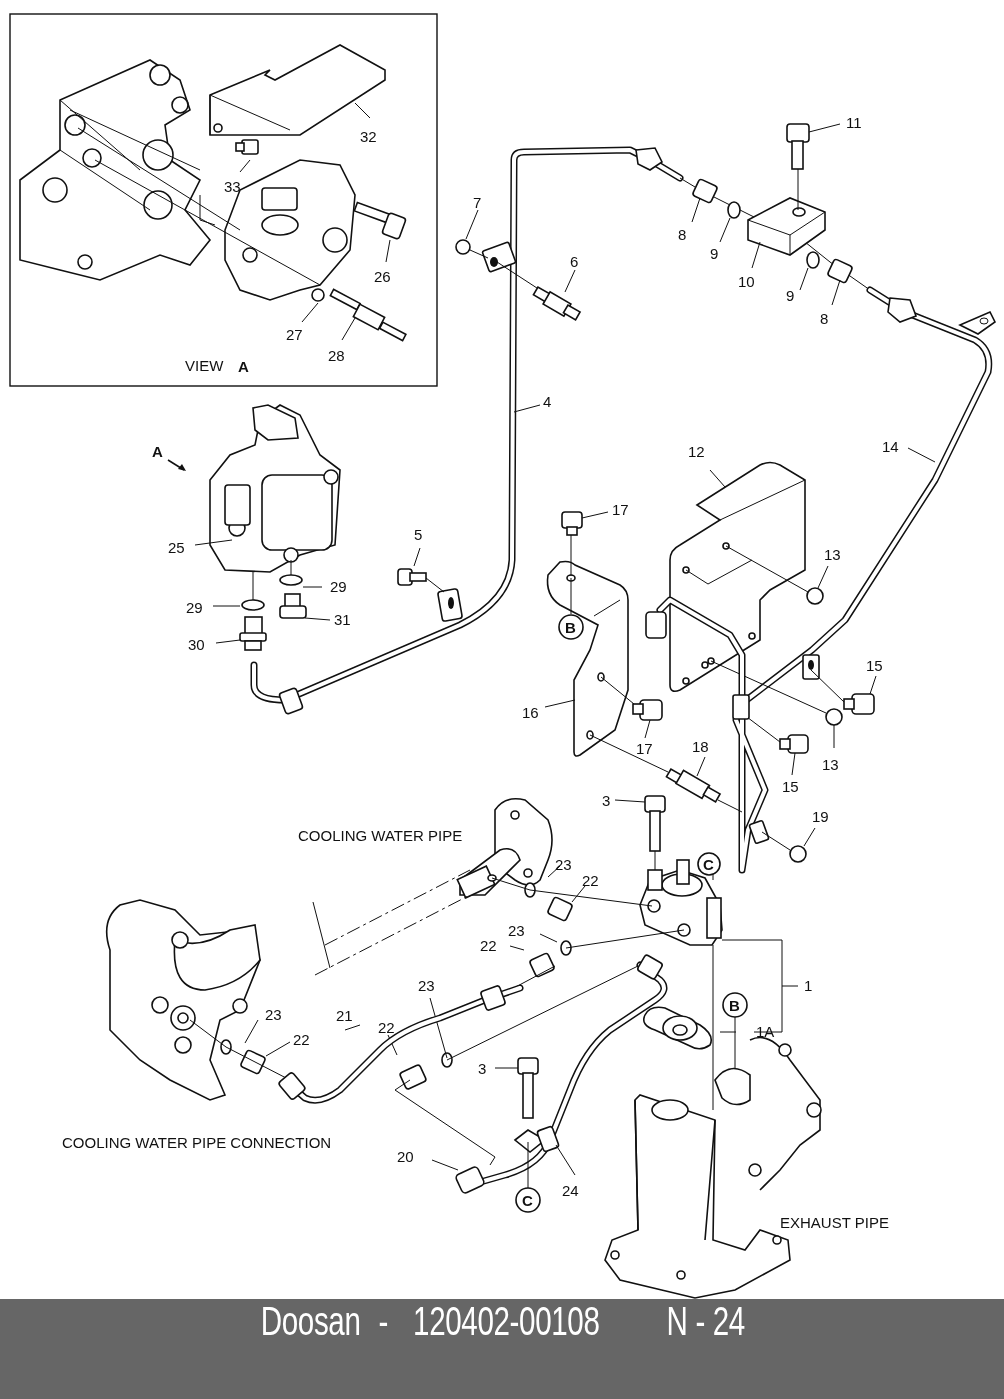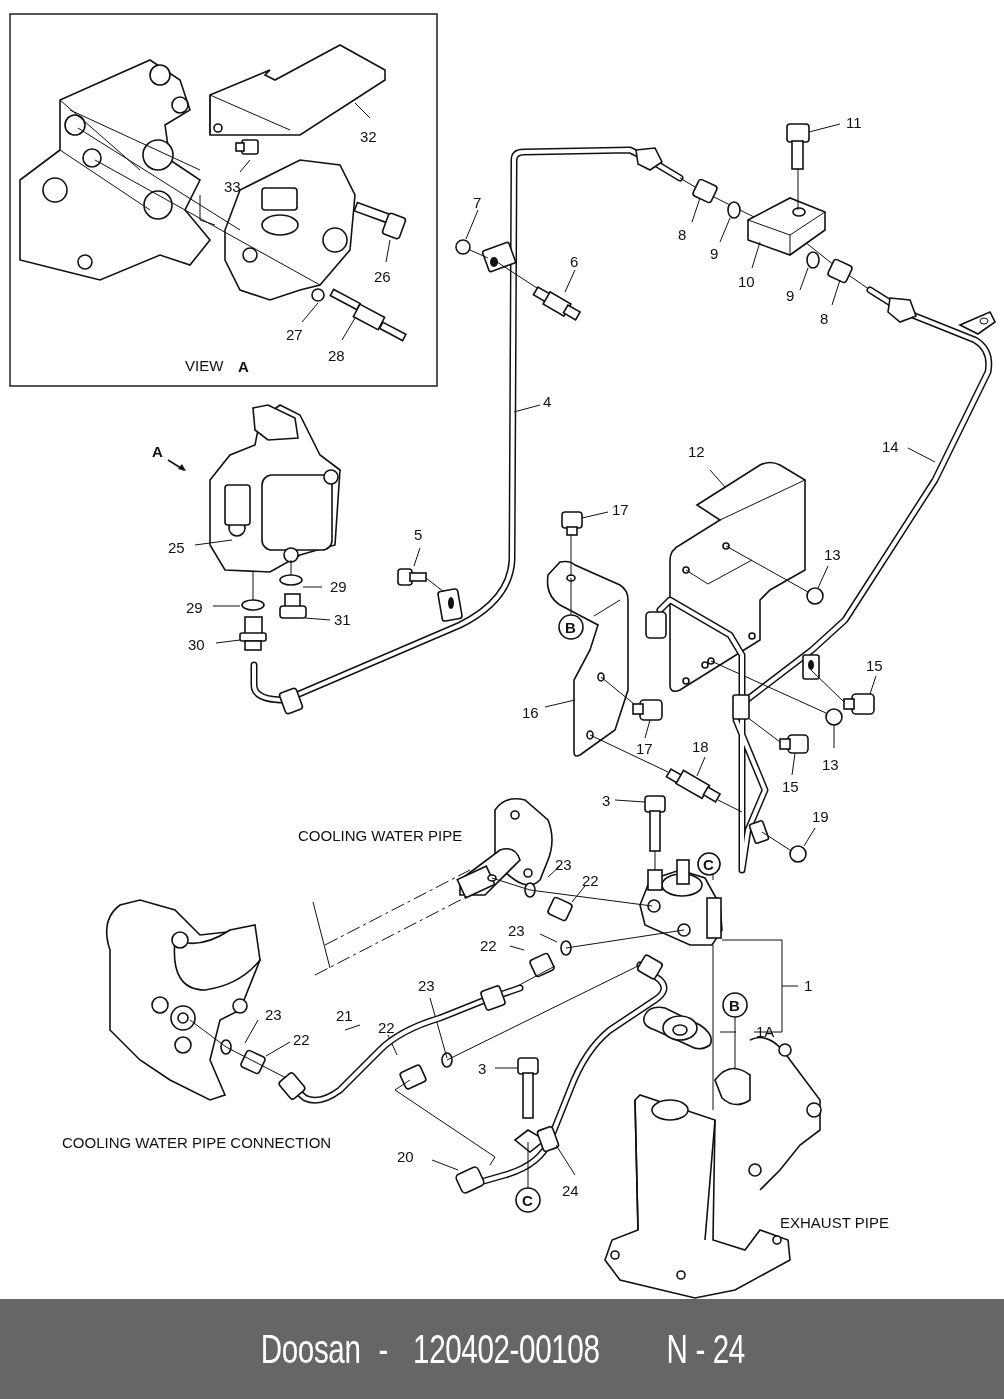--- a/index.html
+++ b/index.html
@@ -7,21 +7,21 @@
   #diagram{position:absolute;left:0;top:0;width:1004px;height:1300px;}
   #diagram text{font-family:"Liberation Sans",sans-serif;fill:#111;}
   .lbl{font-size:15px;}
   .cap{font-size:15px;}
   .bold{font-weight:bold;}
   .ln{stroke:#111;stroke-width:1;fill:none;}
   .part{stroke:#111;stroke-width:1.6;fill:#fff;}
   .pipe{stroke:#111;stroke-width:7;fill:none;stroke-linecap:round;stroke-linejoin:round;}
   .pipe-in{stroke:#fff;stroke-width:4;fill:none;stroke-linecap:round;stroke-linejoin:round;}
   .dash{stroke:#111;stroke-width:1;fill:none;stroke-dasharray:14 4 3 4;}
-  #footer{position:absolute;left:0;top:1299px;width:1004px;height:100px;background:#666666;display:flex;align-items:center;justify-content:center;}
+  #footer{position:absolute;left:0;top:1299px;width:1004px;height:100px;background:#666666;display:flex;align-items:flex-start;justify-content:center;}
   #footer span{color:#fff;font-family:"Liberation Sans",sans-serif;font-size:40px;letter-spacing:-0.5px;transform:scaleX(0.86);display:inline-block;white-space:pre;}
 </style>
 </head>
 <body>
 
 <svg id="diagram" viewBox="0 0 1004 1300" xmlns="http://www.w3.org/2000/svg">
 
   <g>
     <rect x="10" y="14" width="427" height="372" fill="#fff" stroke="#111" stroke-width="1.4"></rect>
 

